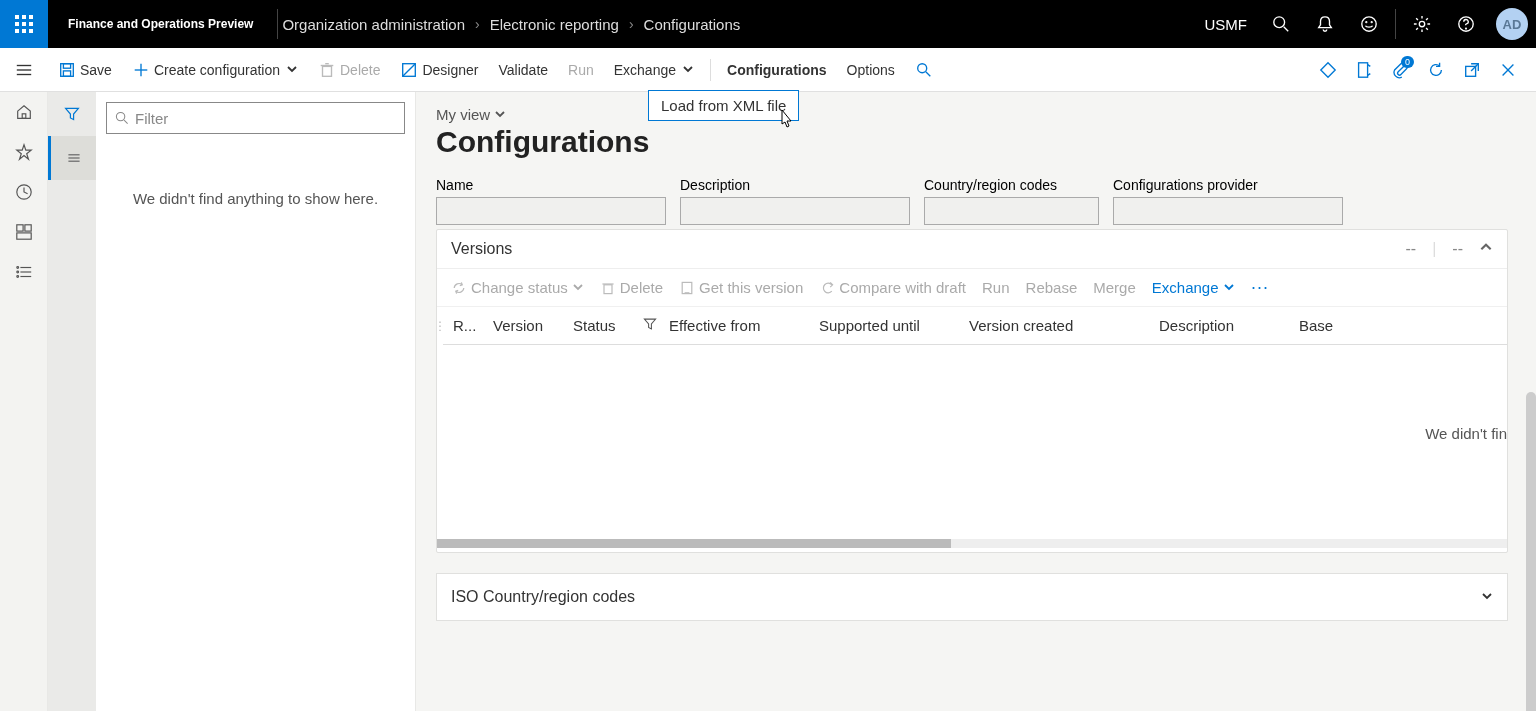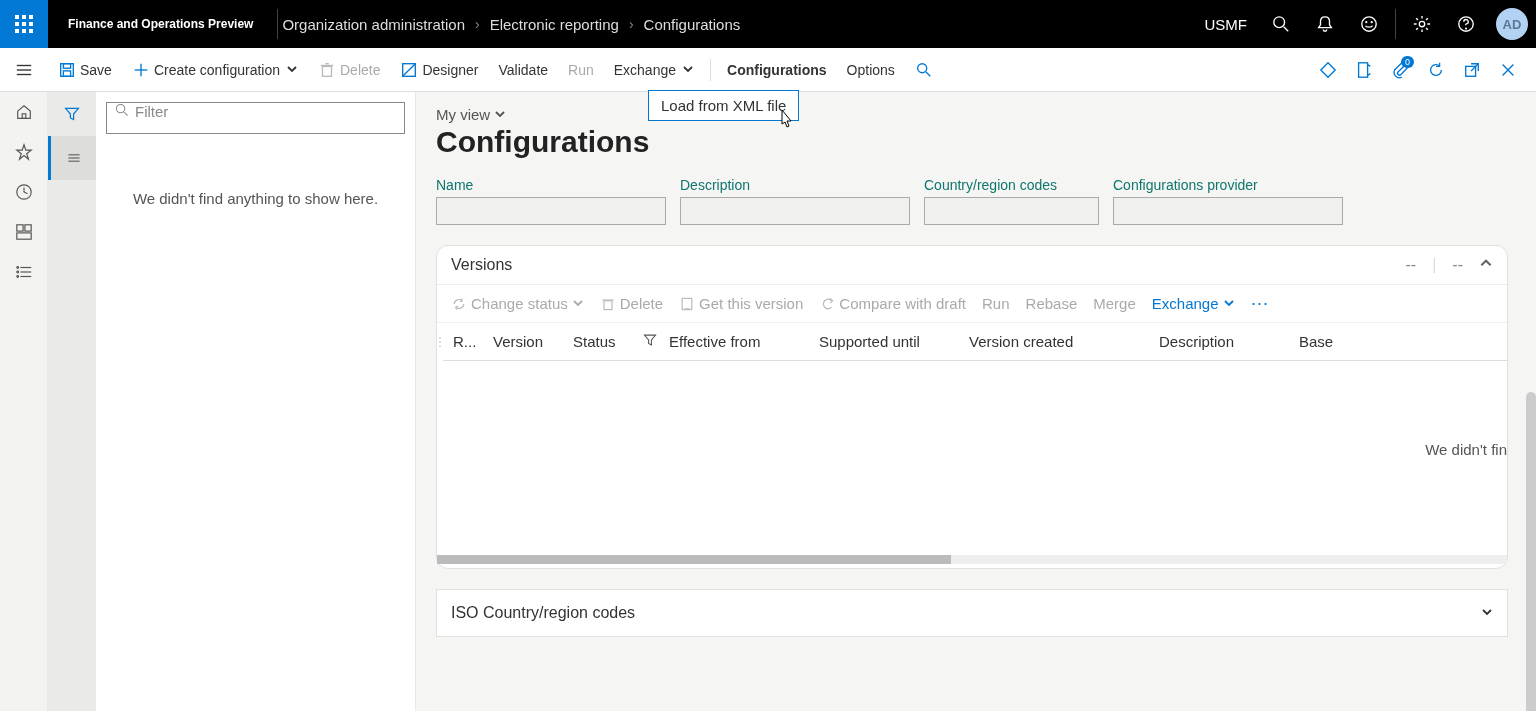--- a/index.html
+++ b/index.html
@@ -49,43 +49,43 @@
 .leftrail .ritem { width: 48px; height: 40px; display: flex; align-items: center; justify-content: center; cursor: pointer; }
 .leftrail .ritem svg { width: 18px; height: 18px; stroke: #555; fill: none; stroke-width: 1.3; }
 
 .filterstrip { width: 48px; background: #eaeae8; display: flex; flex-direction: column; align-items: center; }
 .filterstrip .fitem { width: 48px; height: 44px; display: flex; align-items: center; justify-content: center; }
 .filterstrip .fitem.active { border-left: 3px solid #0078d4; background: #ddddd9; }
 .filterstrip .fitem svg { width: 16px; height: 16px; stroke: #0078d4; fill: none; stroke-width: 1.5; }
 .filterstrip .fitem.gray svg { stroke: #666; }
 
 .listpanel { width: 320px; background: #fff; border-right: 1px solid #e8e8e6; padding: 10px; }
-.listpanel .filterbox { display: flex; align-items: flex-start; border: 1px solid #888; height: 32px; padding: 0 8px; }
+.listpanel .filterbox { display: flex; align-items: center; border: 1px solid #888; height: 32px; padding: 0 8px; }
 .listpanel .filterbox svg { width: 14px; height: 14px; stroke: #888; fill: none; stroke-width: 1.5; margin-right: 6px; }
 .listpanel .filterbox input { border: none; outline: none; flex: 1; font-size: 15px; color: #333; }
 .listpanel .filterbox input::placeholder { color: #888; }
 .listpanel .empty-msg { text-align: center; color: #555; margin-top: 56px; font-size: 15px; }
 
 .content { flex: 1; overflow: auto; background: #f5f5f3; position: relative; }
 .content-inner { padding: 14px 28px 20px 20px; }
 .myview { display: flex; align-items: center; color: #555; font-size: 15px; margin-bottom: 2px; cursor: pointer; }
 .myview .chev { margin-left: 4px; }
 .page-title { font-size: 30px; font-weight: 600; color: #222; margin-bottom: 18px; }
 
 .fields-row { display: flex; gap: 14px; flex-wrap: wrap; }
 .field { display: flex; flex-direction: column; }
-.field label { font-size: 14px; color: #0f766e; margin-bottom: 4px; }
+.field label { font-size: 14px; color: #000000; margin-bottom: 4px; }
 .field input { height: 28px; border: 1px solid #aaa; background: #f0f0ee; width: 230px; padding: 0 6px; font-size: 14px; }
 .toggle-row { margin-top: 10px; margin-left: 680px; }
 .toggle-label { font-size: 14px; color: #555; margin-bottom: 6px; }
 .toggle { display: flex; align-items: center; }
 .toggle .track { width: 40px; height: 20px; border: 1px solid #666; border-radius: 10px; position: relative; margin-right: 10px; cursor: pointer; background: #fff; }
 .toggle .track .knob { position: absolute; top: 2px; left: 2px; width: 14px; height: 14px; background: #333; border-radius: 50%; }
 
-.panel { background: #fff; margin-top: 20px; border: 1px solid #e0e0de; border-radius: 12px; }
+.panel { background: #fff; margin-top: 4px; border: 1px solid #e0e0de; border-radius: 2px; }
 .panel-header { display: flex; align-items: center; padding: 10px 14px; font-size: 16px; color: #333; border-bottom: 1px solid #eee; }
 .panel-header .ph-right { margin-left: auto; display: flex; align-items: center; gap: 16px; color: #888; }
 .panel-header .ph-right .ritem2 { cursor: pointer; }
 .panel-header .collapse { cursor: pointer; }
 
 .panel-toolbar { display: flex; align-items: center; padding: 6px 6px; border-bottom: 1px solid #f0f0f0; }
 .panel-toolbar .pbtn { display: flex; align-items: center; padding: 4px 8px; font-size: 15px; color: #aaa; cursor: default; }
 .panel-toolbar .pbtn.enabled { color: #0078d4; cursor: pointer; }
 .panel-toolbar .pbtn .picon { width: 16px; height: 16px; margin-right: 4px; }
 .panel-toolbar .pbtn .chev { margin-left: 4px; }

